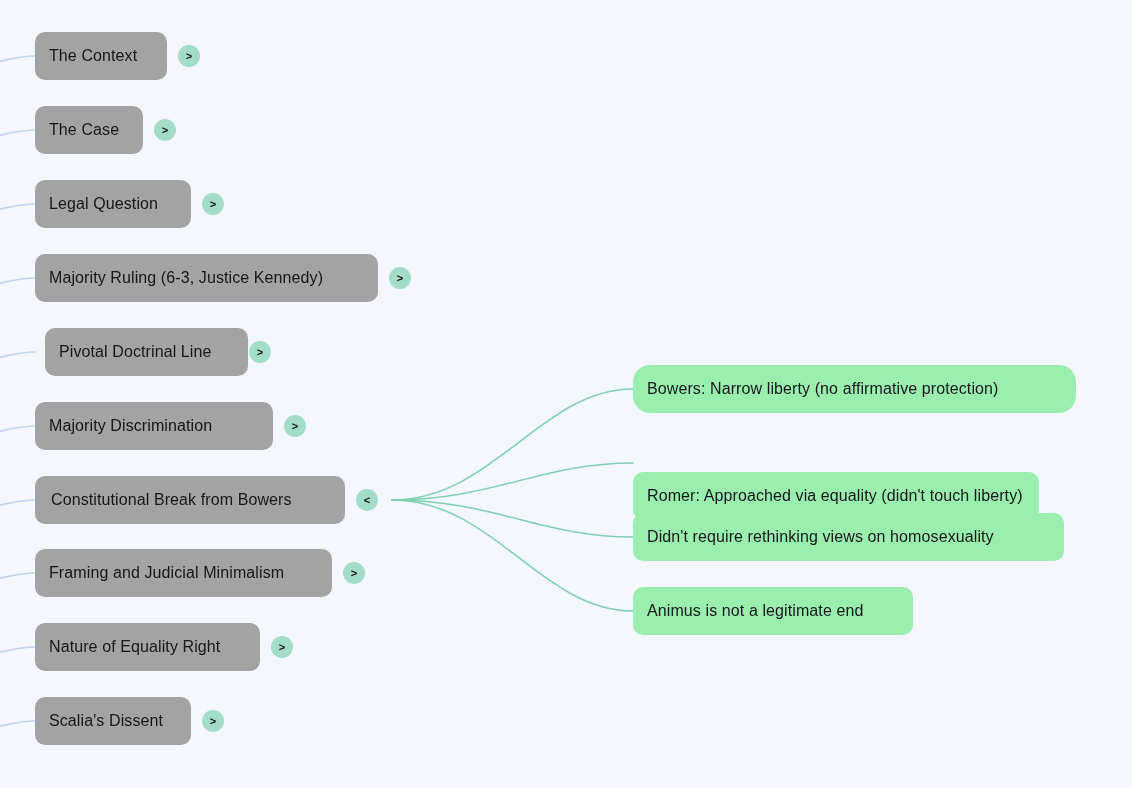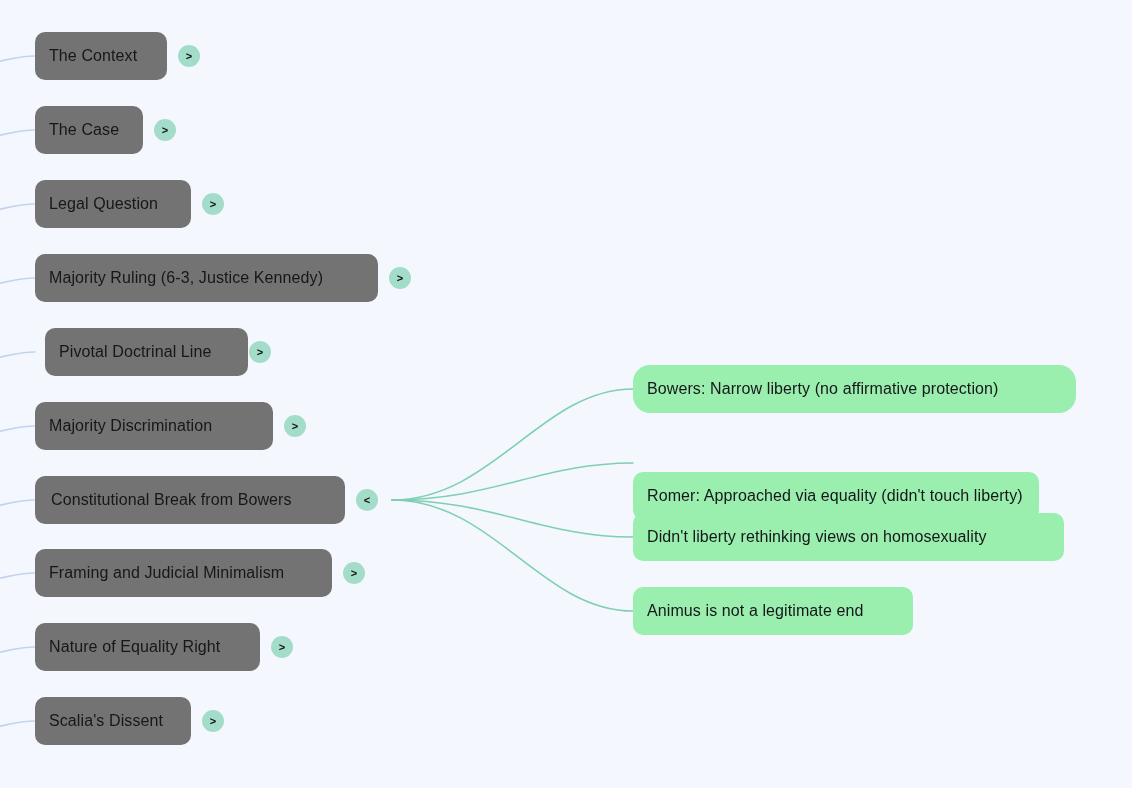--- a/index.html
+++ b/index.html
@@ -37,21 +37,21 @@
     padding: 0 14px;
     height: 48px;
     font-size: 16px;
     line-height: 1.2;
     color: #15171a;
     letter-spacing: 0.1px;
     white-space: nowrap;
     cursor: pointer;
   }
   .node.branch {
-    background: #737373;
+    background: #a3a3a3;
   }
   .node.leaf {
     background: #9aeeae;
   }
   .node-label {
     display: block;
   }
   .toggle {
     position: absolute;
     width: 22px;
@@ -150,19 +150,19 @@
       <div class="toggle" style="left: 202px; top: 710px;">
         <span>&gt;</span>
       </div>
       <div class="node leaf" style="left: 633px; top: 365px; width: 443px; border-radius: 17px;">
         <span class="node-label">Bowers: Narrow liberty (no affirmative protection)</span>
       </div>
       <div class="node leaf" style="left: 633px; top: 439px; width: 406px; margin-top: 33px;">
         <span class="node-label">Romer: Approached via equality (didn't touch liberty)</span>
       </div>
       <div class="node leaf" style="left: 633px; top: 513px; width: 431px;">
-        <span class="node-label">Didn't liberty rethinking views on homosexuality</span>
+        <span class="node-label">Didn't require rethinking views on homosexuality</span>
       </div>
       <div class="node leaf" style="left: 633px; top: 587px; width: 280px;">
         <span class="node-label">Animus is not a legitimate end</span>
       </div>
     </div>
 </div>
 
 </body></html>

